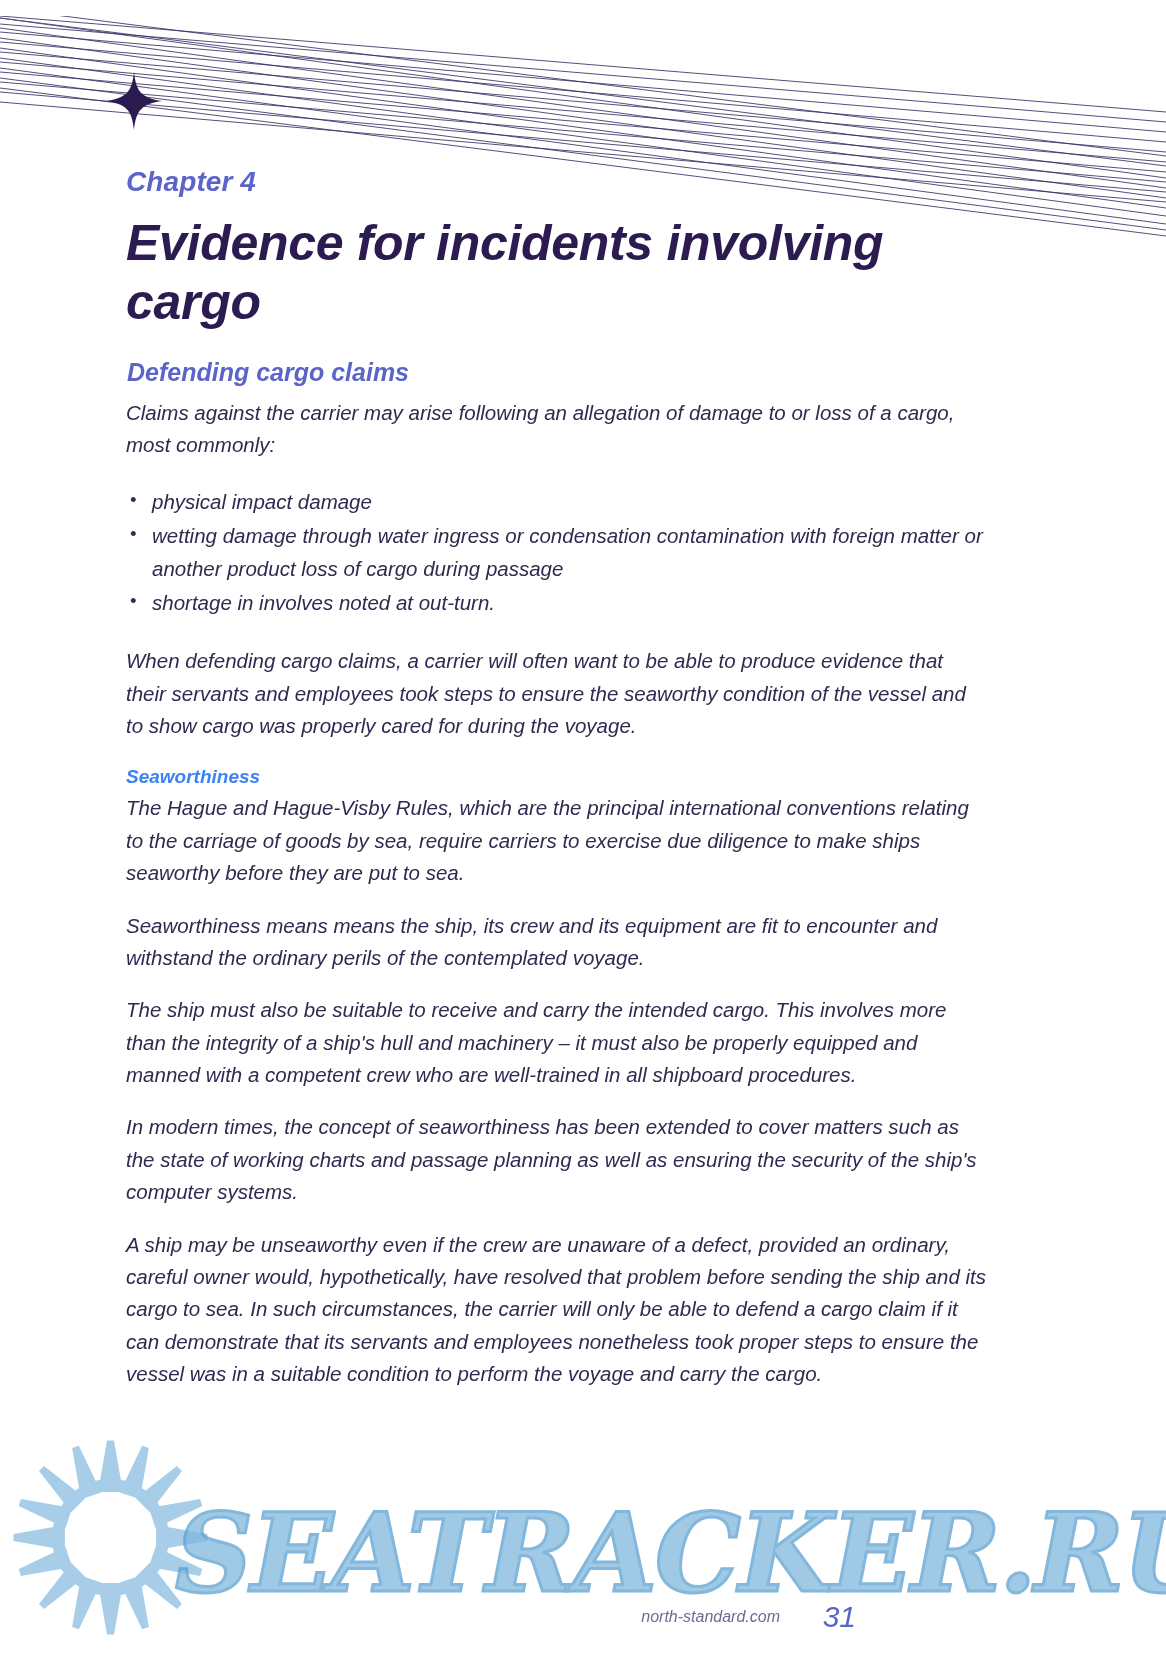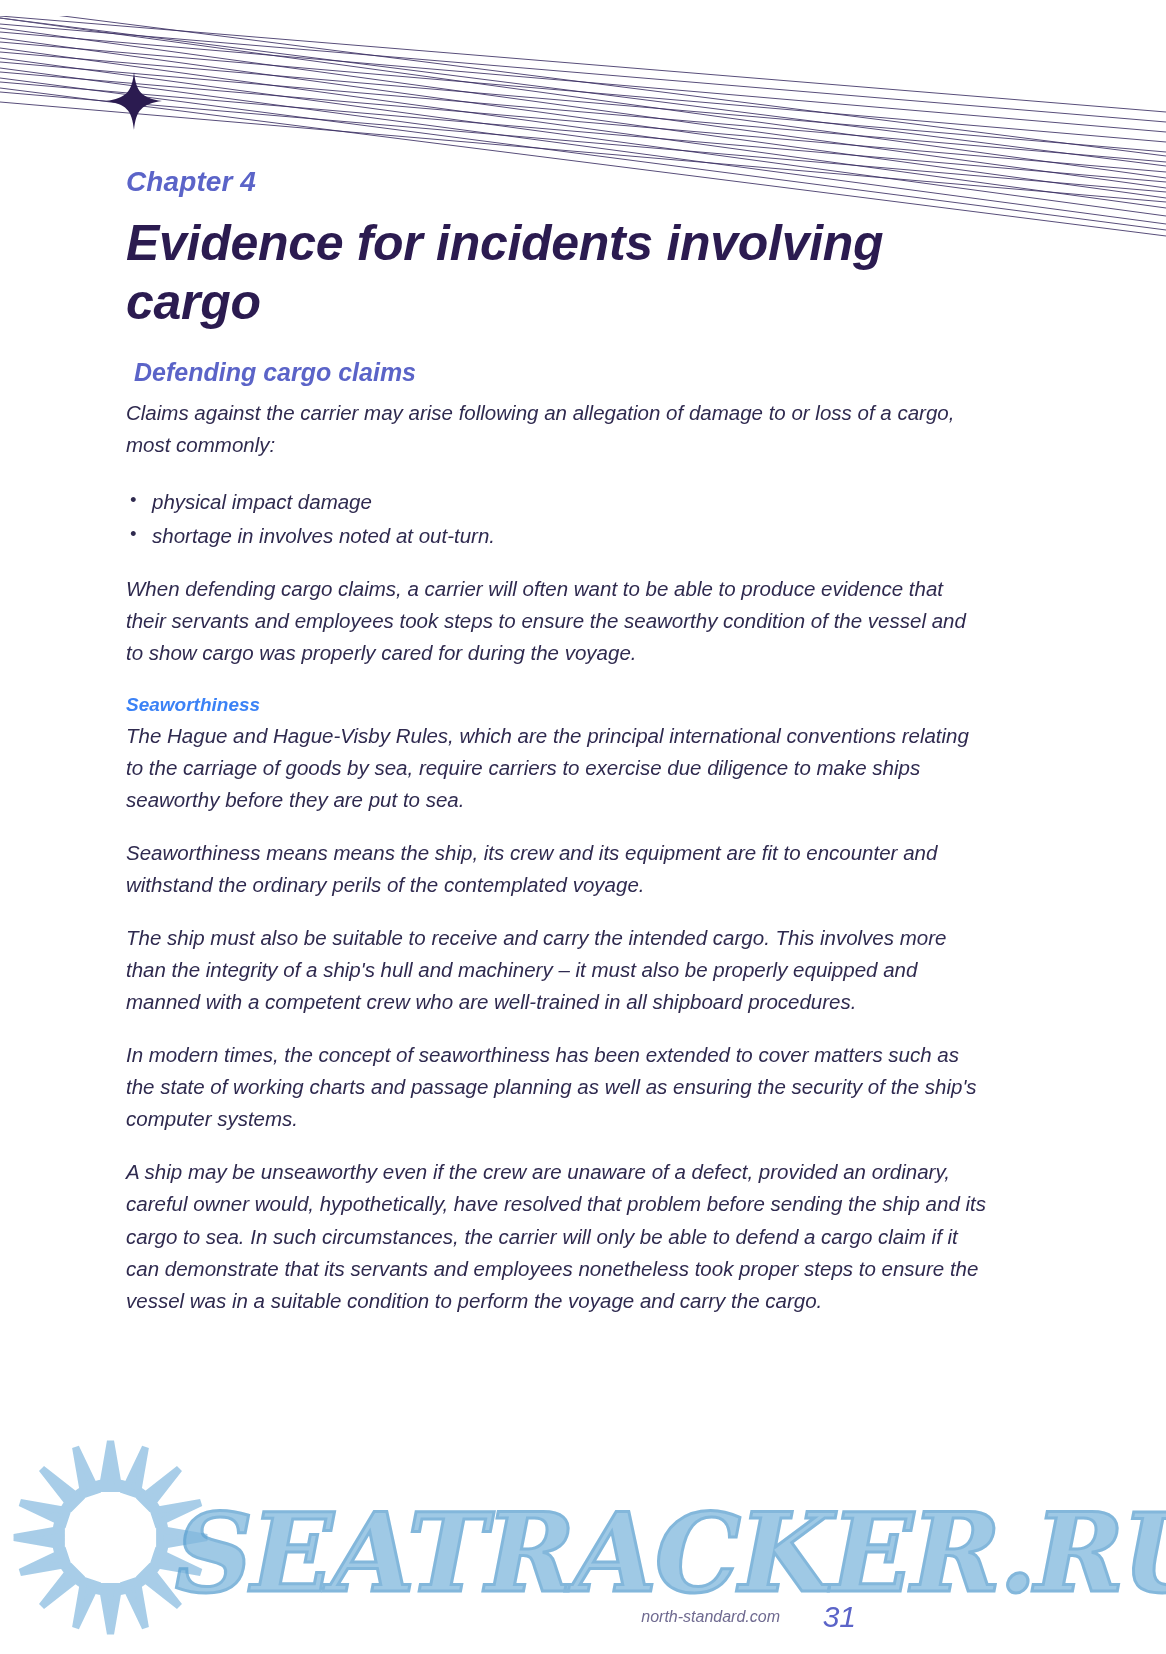--- a/index.html
+++ b/index.html
@@ -61,40 +61,40 @@
     line-height: 1.18;
     font-weight: bold;
     color: #2b1b50;
     margin: 16px 0 26px 0;
     letter-spacing: -0.3px;
   }
   .section-heading {
     font-size: 25px;
     font-weight: bold;
     color: #5b64c8;
-    margin: 0 0 10px 8px;
+    margin: 0 0 10px 1px;
   }
   .subheading {
     font-size: 19px;
     font-weight: bold;
     color: #3b82f6;
     margin: 24px 0 4px 0;
   }
   p.body {
     font-size: 20.5px;
     line-height: 1.58;
     color: #2f2a4f;
     margin: 0 0 20px 0;
   }
   p.body.tight {
     margin-bottom: 24px;
   }
   ul.bullets {
     list-style: none;
-    margin: 0 0 20px 0;
+    margin: 0 0 26px 0;
     padding: 0;
   }
   ul.bullets li {
     font-size: 20.5px;
     line-height: 1.58;
     color: #2f2a4f;
     padding-left: 26px;
     position: relative;
     margin-bottom: 2px;
   }
@@ -200,20 +200,21 @@
 
   <div class="content">
     <div class="chapter-label">Chapter 4</div>
     <h1 class="chapter-title">Evidence for incidents involving cargo</h1>
 
     <h2 class="section-heading">Defending cargo claims</h2>
     <p class="body tight">Claims against the carrier may arise following an allegation of damage to or loss of a cargo, most commonly:</p>
 
     <ul class="bullets">
       <li>physical impact damage</li>
+      <li>wetting damage through water ingress or condensation contamination with foreign matter or another product loss of cargo during passage</li>
       <li>shortage in involves noted at out-turn.</li>
     </ul>
 
     <p class="body">When defending cargo claims, a carrier will often want to be able to produce evidence that their servants and employees took steps to ensure the seaworthy condition of the vessel and to show cargo was properly cared for during the voyage.</p>
 
     <h3 class="subheading">Seaworthiness</h3>
 
     <p class="body">The Hague and Hague-Visby Rules, which are the principal international conventions relating to the carriage of goods by sea, require carriers to exercise due diligence to make ships seaworthy before they are put to sea.</p>
     <p class="body">Seaworthiness means means the ship, its crew and its equipment are fit to encounter and withstand the ordinary perils of the contemplated voyage.</p>
     <p class="body">The ship must also be suitable to receive and carry the intended cargo. This involves more than the integrity of a ship's hull and machinery – it must also be properly equipped and manned with a competent crew who are well-trained in all shipboard procedures.</p>

